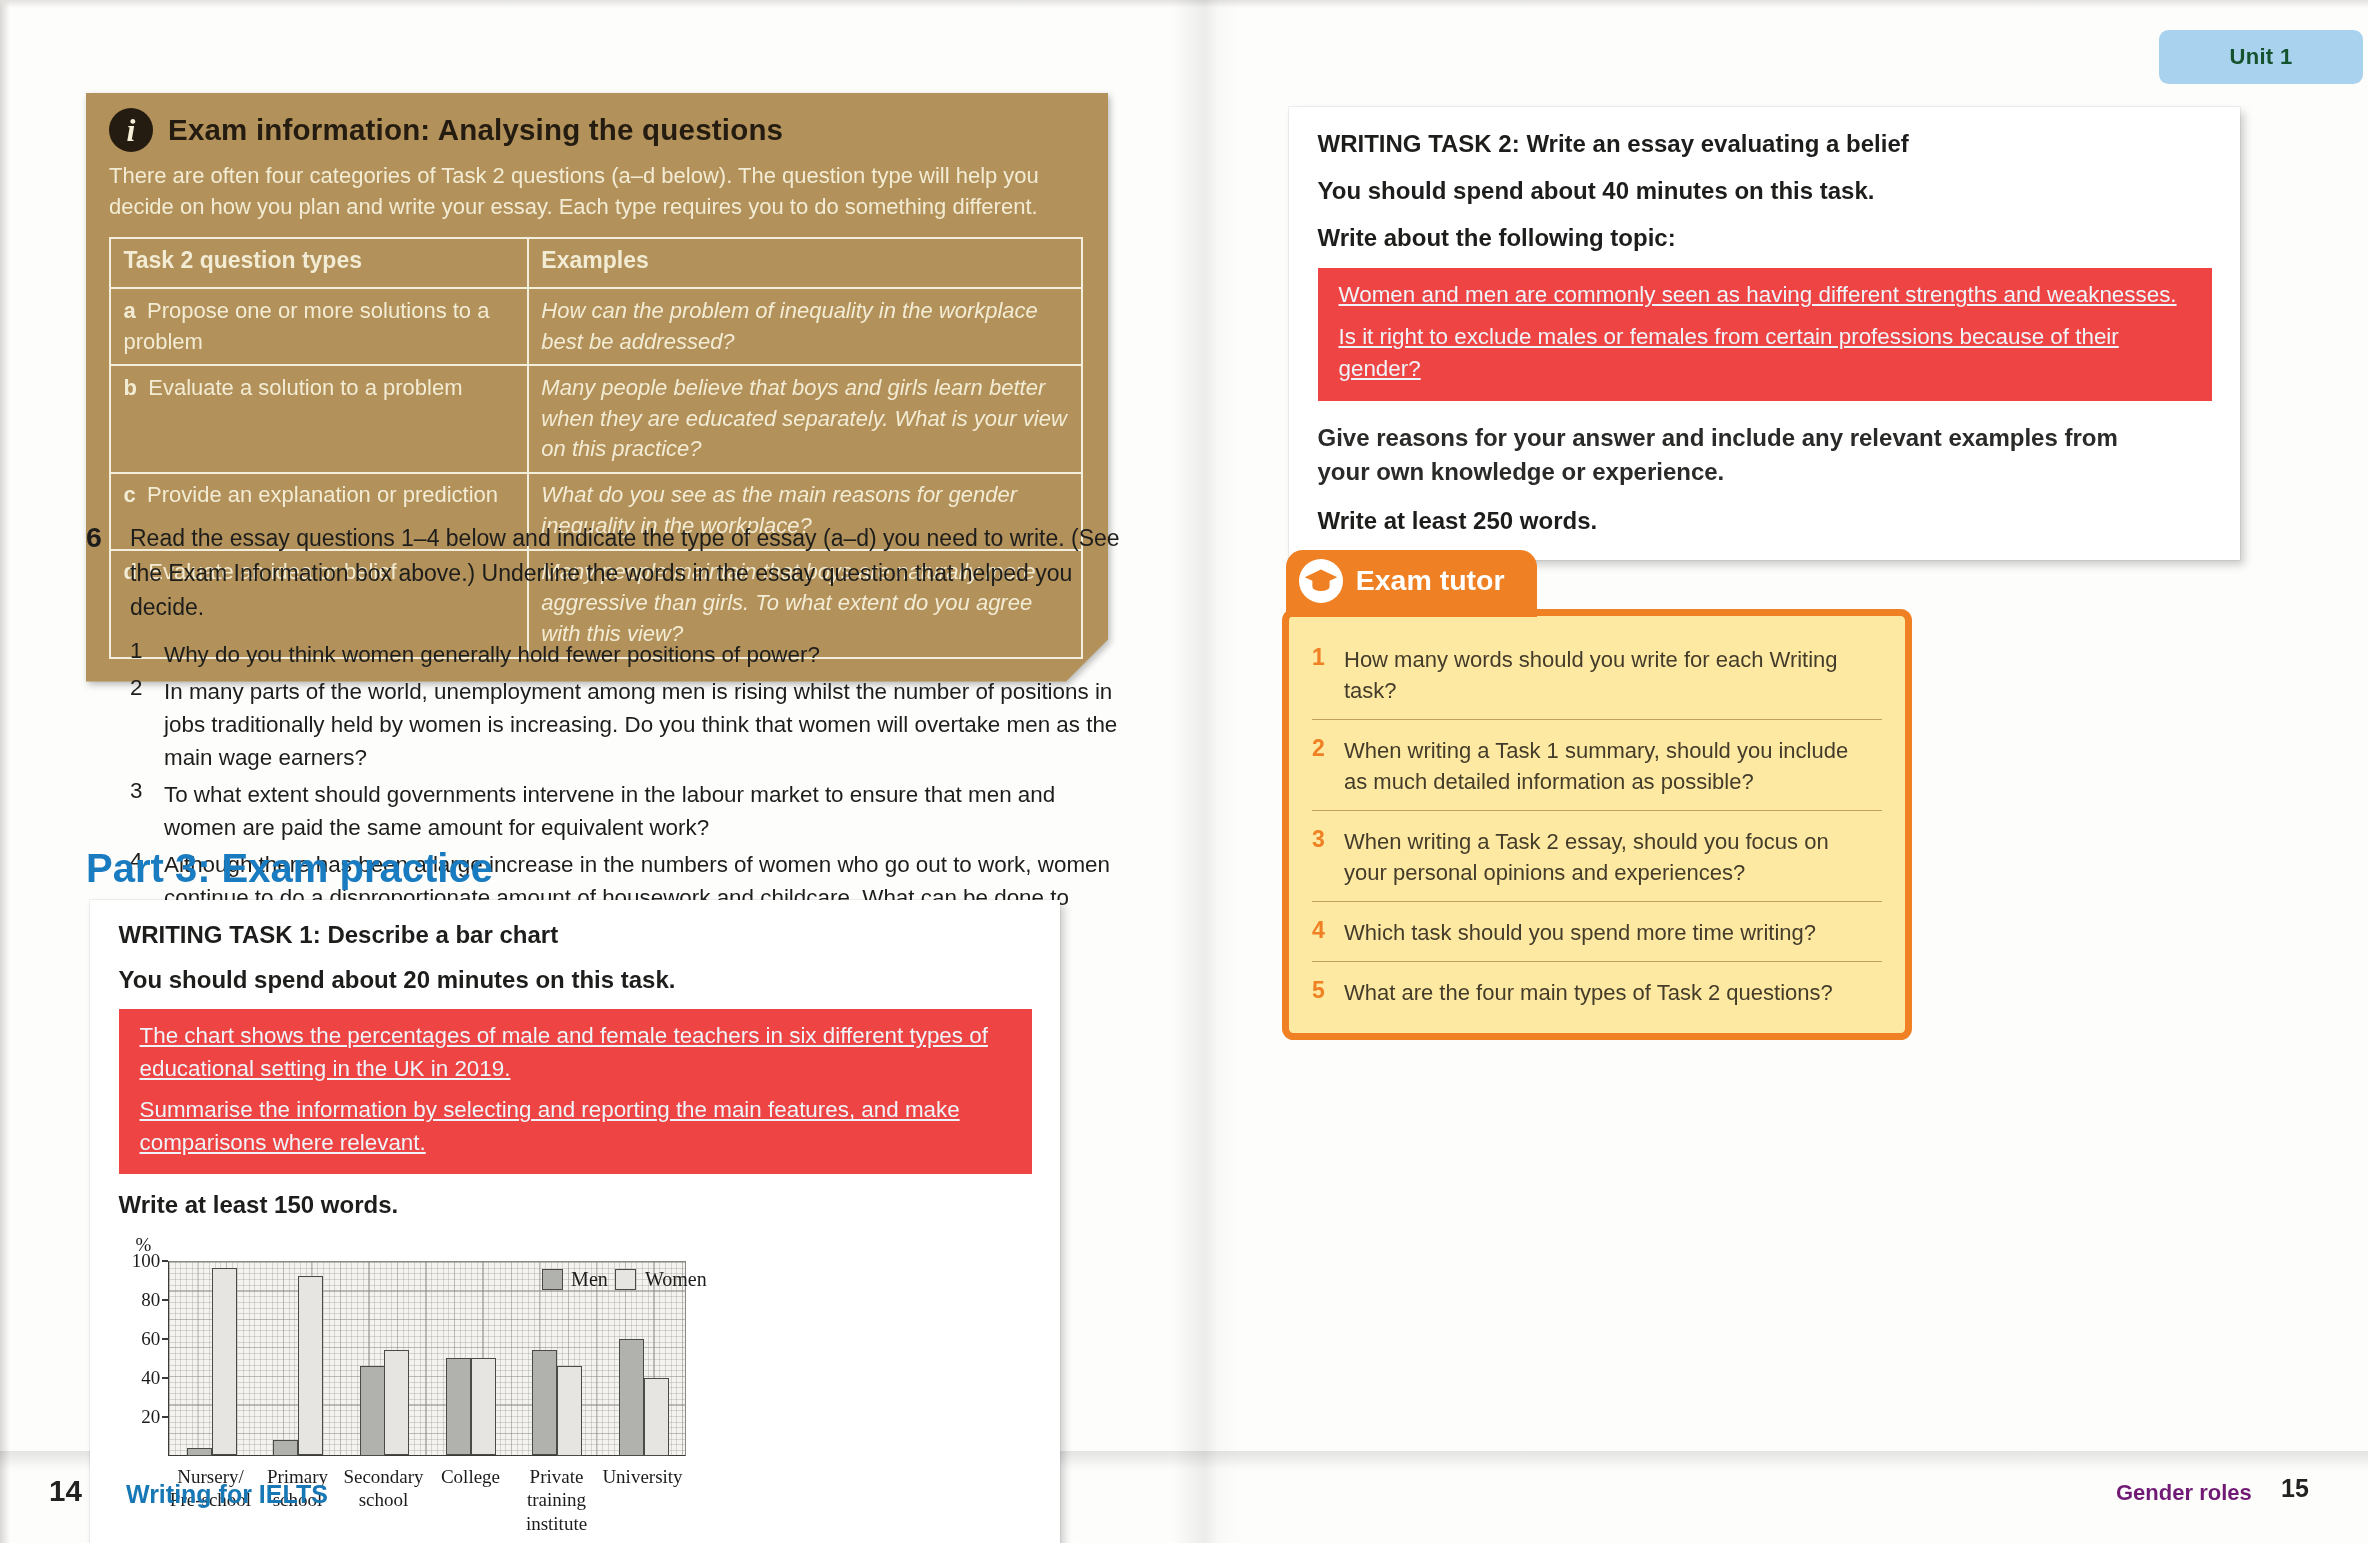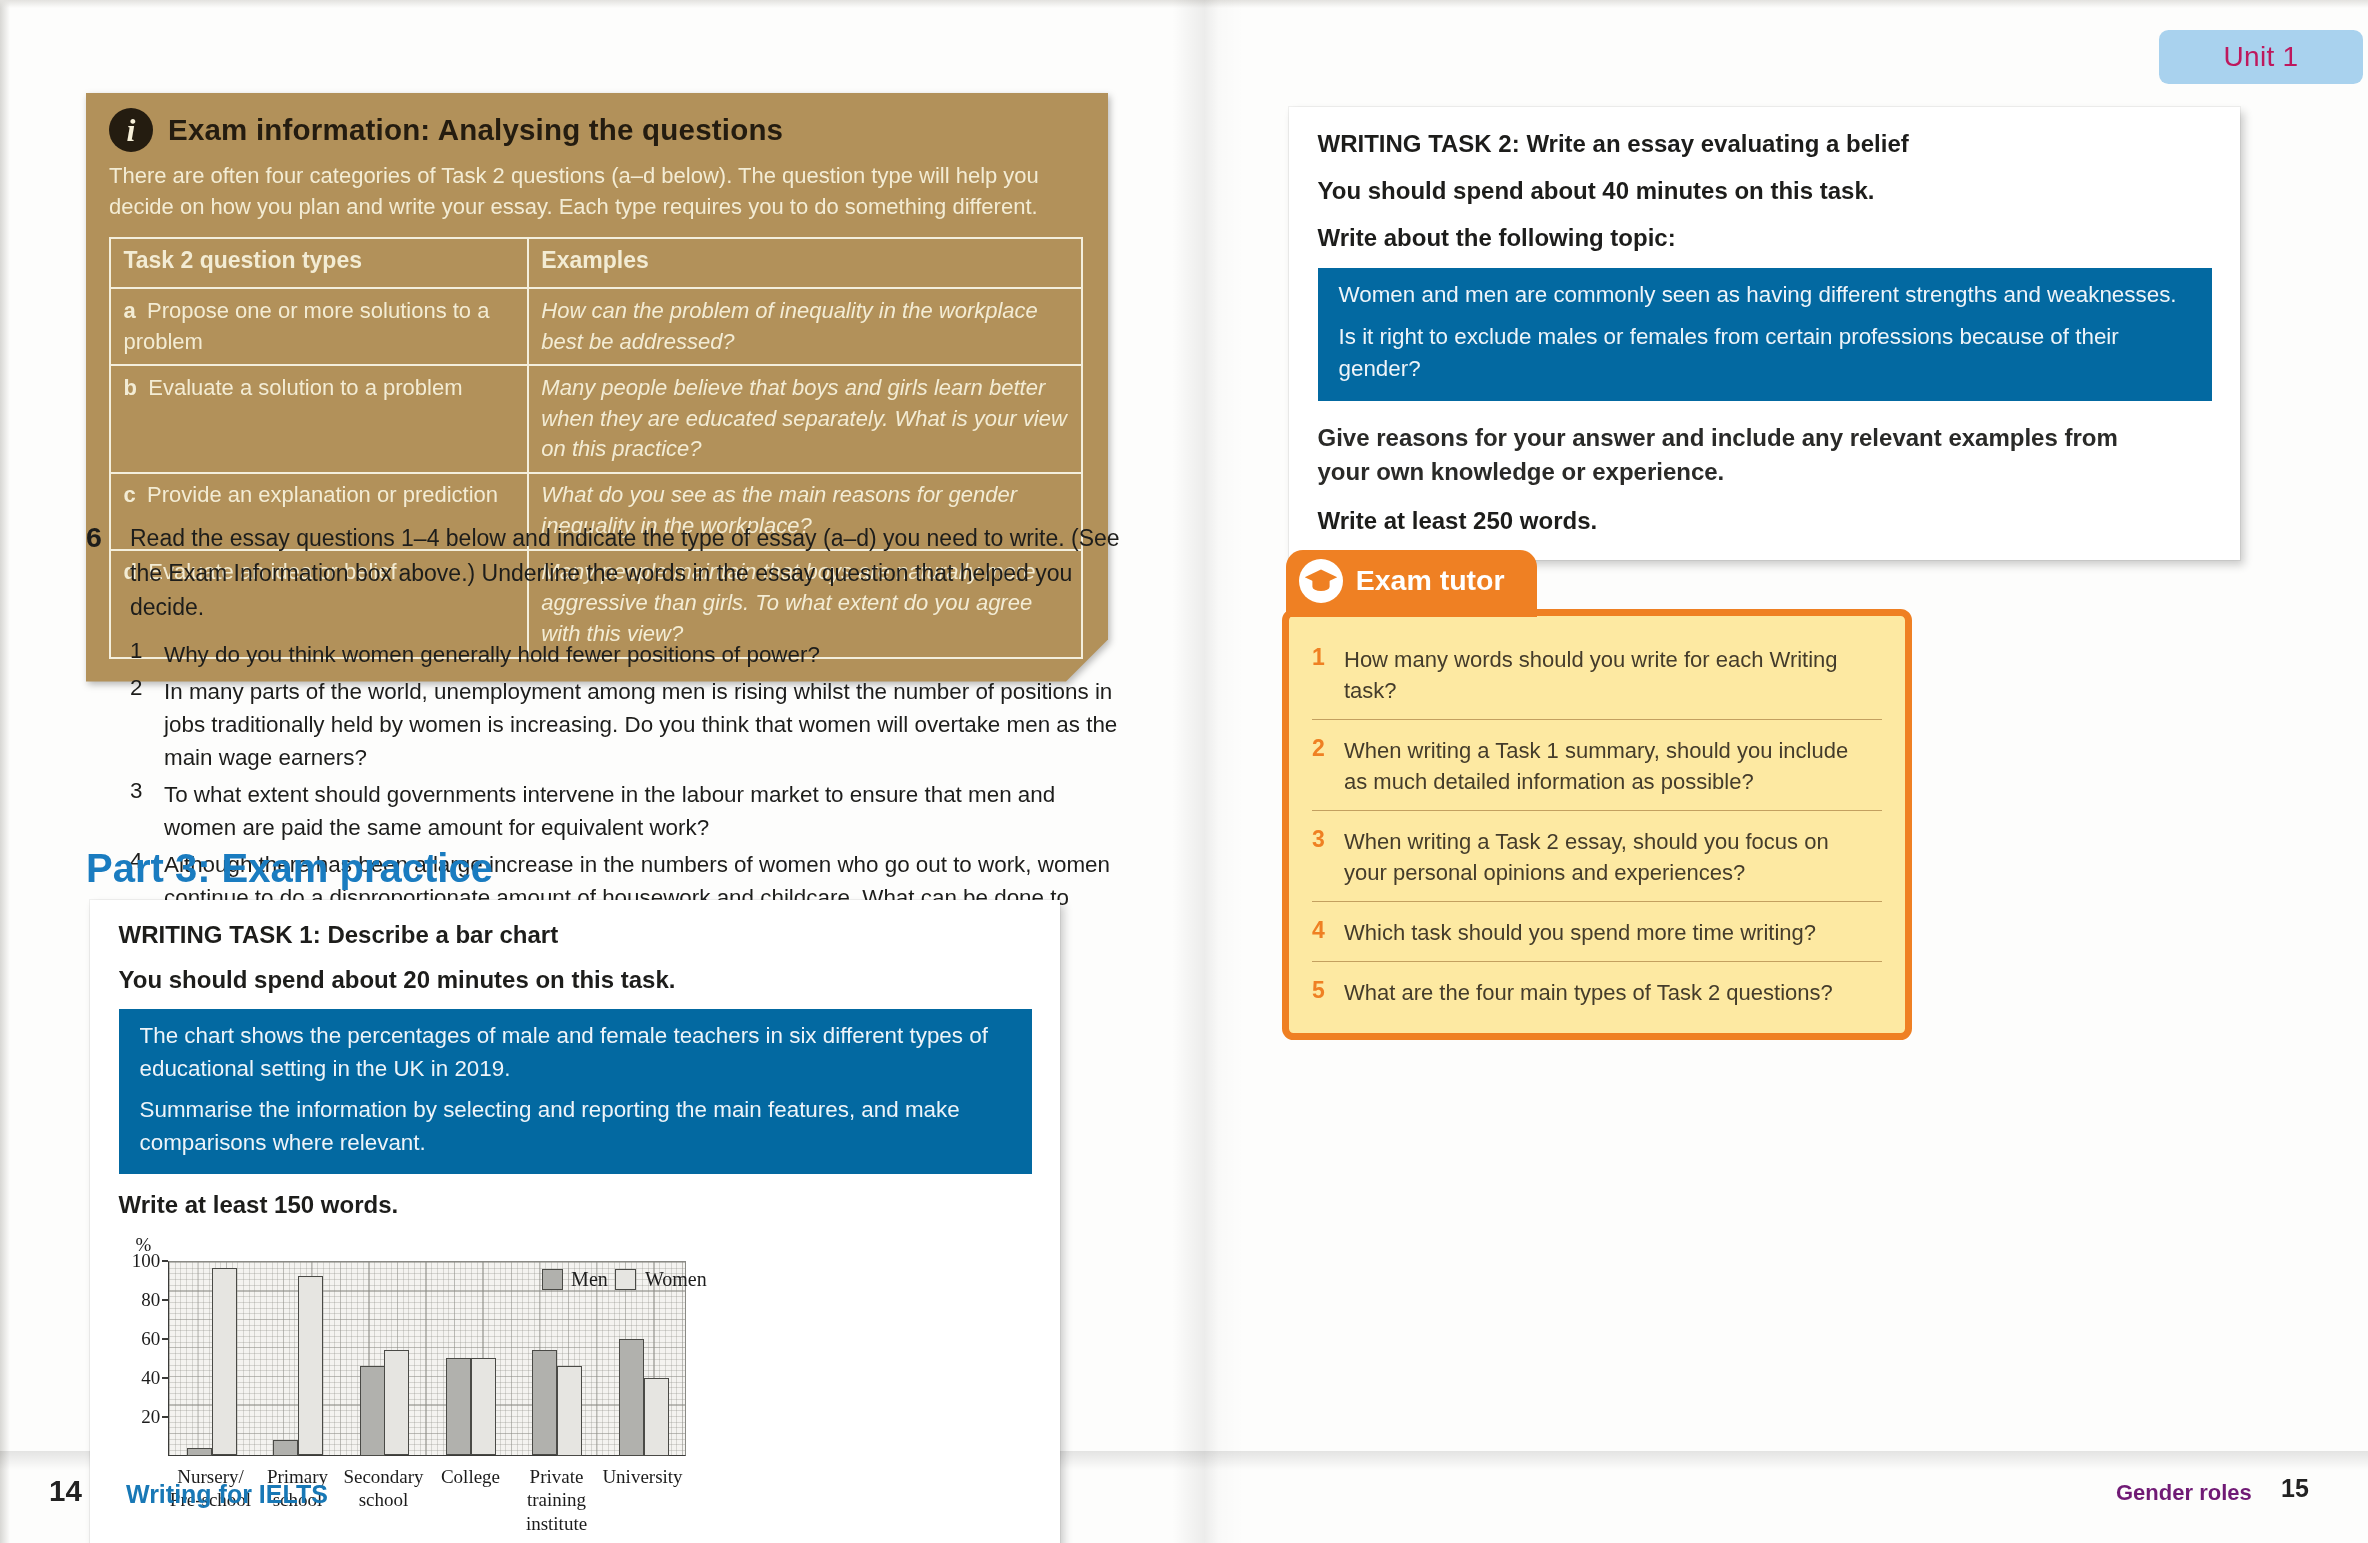--- a/index.html
+++ b/index.html
@@ -53,21 +53,21 @@
   
   .part3 { position:absolute; left:86px; top:846px; font-size:40px; font-weight:bold; color:#1a7cc0; }
 
   
   .card { position:absolute; background:#fff;
     box-shadow:0 0 0 1px rgba(0,0,0,0.05), 3.8px 4.8px 8.6px rgba(0,0,0,0.20); }
   .wt1-card { left:90px; top:900px; width:970px; padding:21px 28.5px 19px; }
   .wt2-card { left:1289px; top:107px; width:951px; padding:23px 28.5px 25px; }
   .task-title { font-size:24px; font-weight:bold; color:#1d1d1b; }
   .task-line { font-size:24px; font-weight:bold; color:#1d1d1b; }
-  .blue-box { background:#0369a1; color:#eef4f9; padding:11.4px 21px 15px; }
+  .blue-box { background:#ef4444; color:#eef4f9; padding:11.4px 21px 15px;text-decoration:underline; }
   .blue-box p { font-size:22.4px; line-height:1.44; }
   .blue-box p + p { margin-top:9.5px; }
   .wt1-card .task-line { margin-top:17px; }
   .wt1-card .blue-box { margin-top:15px; }
   .wt1-card .words-line { margin-top:17px; }
   .wt2-card .task-line { margin-top:19px; }
   .wt2-card .blue-box { margin-top:16px; }
   .wt2-card .reasons-line { margin-top:20px; font-size:24px; font-weight:bold; line-height:1.42; width:837px; }
   .wt2-card .words-line { margin-top:18px; }
 
@@ -88,21 +88,21 @@
   .pct-label { position:absolute; font-size:19px; }
   .legend { position:absolute; display:flex; flex-direction:row; gap:7.6px; }
   .legend-row { display:flex; align-items:center; gap:8.6px; }
   .legend-swatch { width:21px; height:21px; border:1px solid #4a4a46; }
   .legend-label { font-size:20px; }
   .cat-label { position:absolute; text-align:center; font-size:19px; line-height:1.22; }
 
   
   .unit-tab { position:absolute; left:2159px; top:29.5px; width:204px; height:54px;
     background:#a9d2ee; border-radius:9.5px; display:flex; align-items:center; justify-content:center; }
-  .unit-tab span { color:#be185d; font-size:28px; font-weight:normal; letter-spacing:0.3px; }
+  .unit-tab span { color:#14532d; font-size:22px; font-weight:bold; letter-spacing:0.3px; }
 
   .tutor-tab { position:absolute; left:1286px; top:550px; width:251px; height:67px;
     background:#ef8023; border-radius:17px 17px 0 0; display:flex; align-items:center; gap:12.4px;
     padding:0 17px 5.7px 13.3px; z-index:3; }
   .cap-icon { width:44px; height:44px; border-radius:50%; background:#fff; position:relative; flex:0 0 auto; }
   .tutor-tab-label { color:#fff; font-size:28.5px; font-weight:bold; }
   .tutor-box { position:absolute; left:1282px; top:609px; width:630px;
     background:#fde9a2; border:7.6px solid #ef8023; border-radius:11.4px; padding:13.3px 23px 11.4px; z-index:2; }
   .tutor-item { display:flex; padding:14.3px 0 13.3px; border-bottom:1px solid #c3a060; }
   .tutor-item:last-child { border-bottom:none; }

